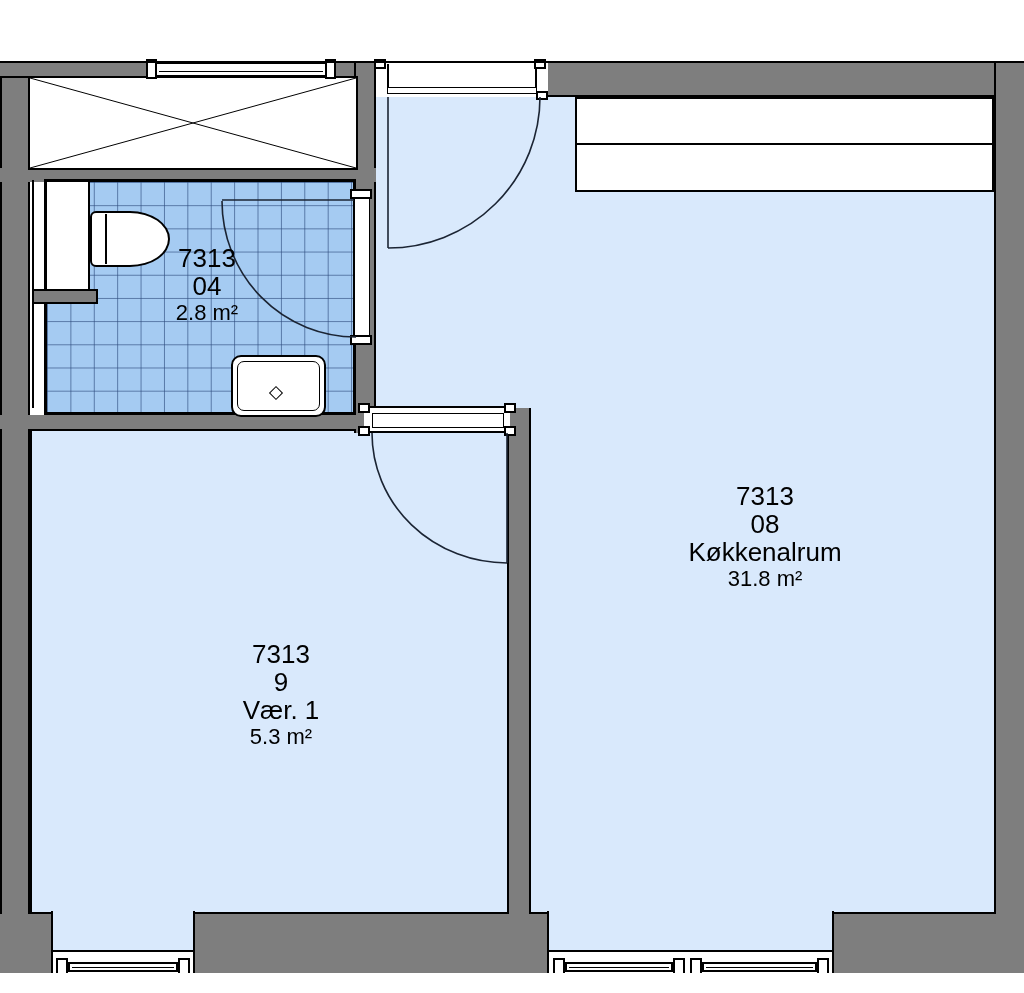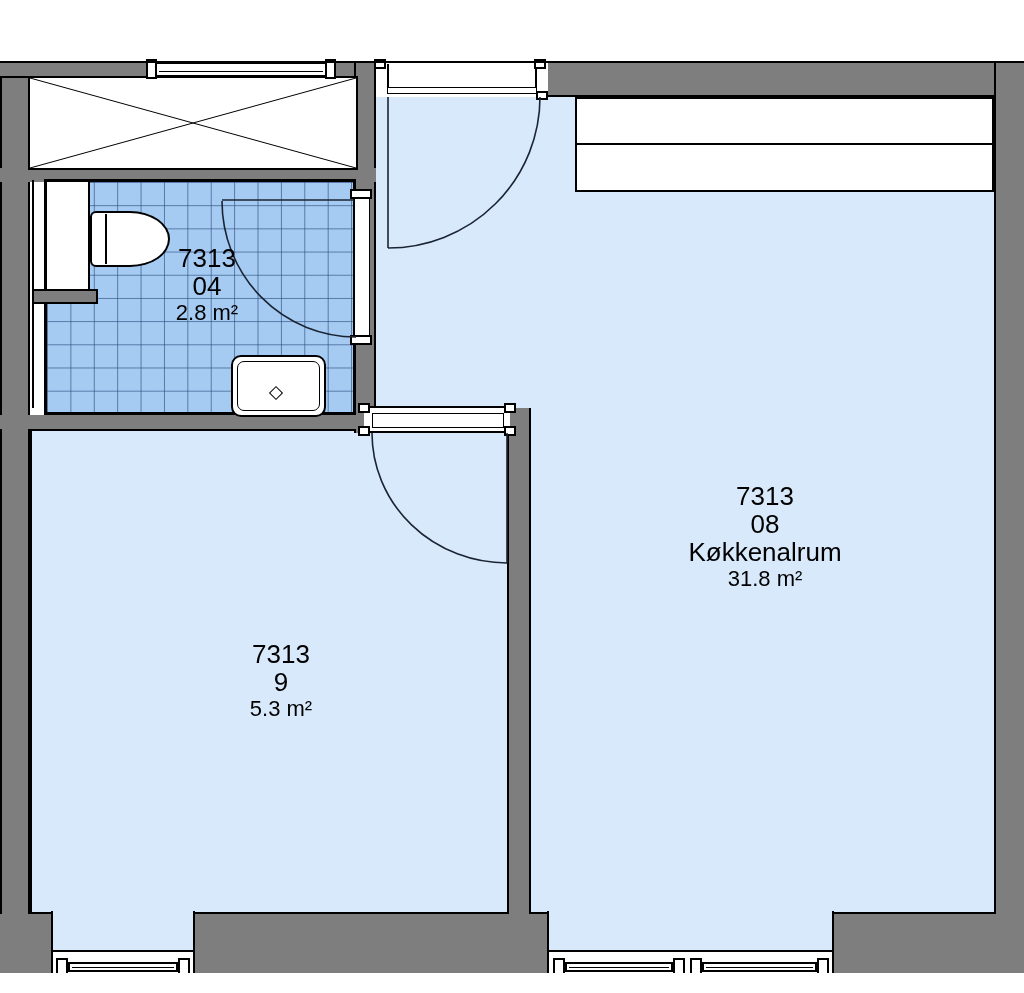--- a/index.html
+++ b/index.html
@@ -138,20 +138,21 @@
   <div class="abs blk" style="left:0;top:988px;width:1024px;height:3px;"></div>
 
   <div class="room-label" style="left:97px;top:244px;">
     <div>7313</div>
     <div>04</div>
     <div class="area">2.8 m²</div>
   </div>
   <div class="room-label" style="left:171px;top:640px;">
     <div>7313</div>
     <div>9</div>
+    <div>Vær. 1</div>
     <div class="area">5.3 m²</div>
   </div>
   <div class="room-label" style="left:655px;top:482px;">
     <div>7313</div>
     <div>08</div>
     <div>Køkkenalrum</div>
     <div class="area">31.8 m²</div>
   </div>
 
 </div>

